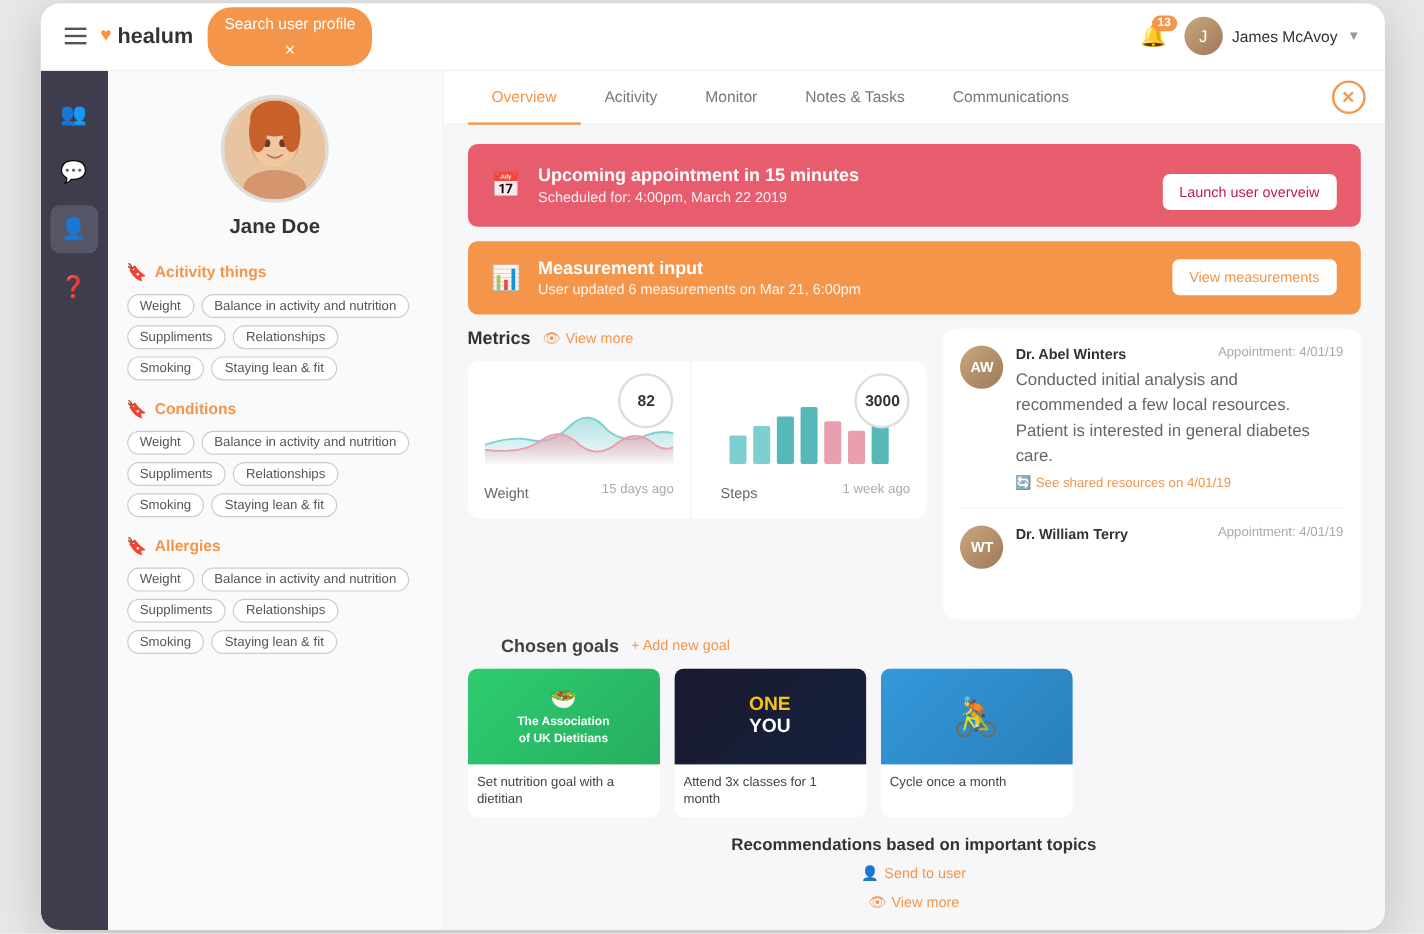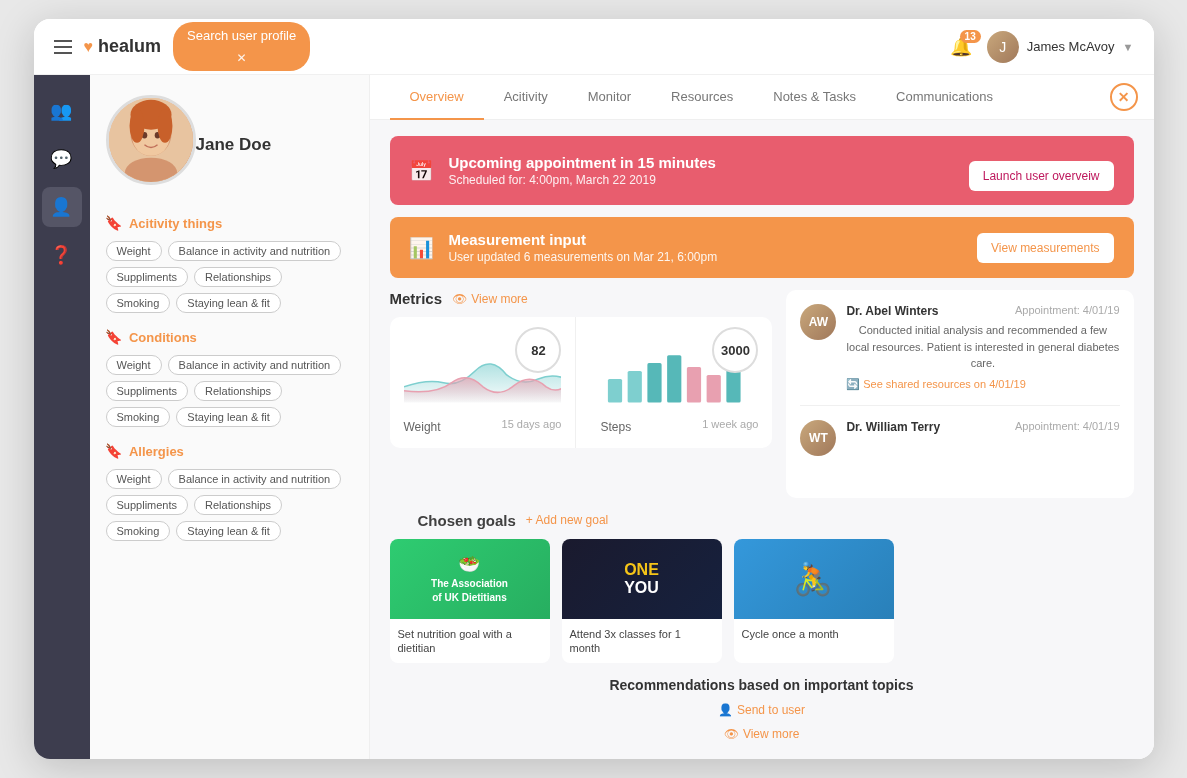--- a/index.html
+++ b/index.html
@@ -161,21 +161,21 @@
     .left-panel {
       width: 280px;
       background: #fafafa;
       border-right: 1px solid #efefef;
       padding: 20px 16px;
       overflow-y: auto;
       flex-shrink: 0;
     }
     .profile-section {
       display: flex;
-      flex-direction: row;
+      flex-direction: column;
       align-items: center;
       margin-bottom: 20px;
     }
     .profile-avatar {
       width: 90px;
       height: 90px;
       border-radius: 50%;
       border: 3px solid #ddd;
       overflow: hidden;
       margin-bottom: 10px;
@@ -454,25 +454,24 @@
     .note-author {
       font-size: 12px;
       font-weight: 600;
       color: #333;
     }
     .note-date {
       font-size: 11px;
       color: #aaa;
     }
     .note-text {
-      font-size: 11px;
+      font-size: 14px;
       color: #666;
       line-height: 1.5;
       margin-bottom: 4px;
-      text-align: center;
     }
     .note-link {
       font-size: 11px;
       color: #f4954a;
       cursor: pointer;
     }
     
     .goals-section {
       margin-bottom: 14px;
     }
@@ -649,21 +648,20 @@
         <span class="tag">Staying lean &amp; fit</span>
       </div>
     </div>
 
     <div class="content-area">
 
       <div class="tabs-bar">
         <div class="tab active">Overview</div>
         <div class="tab">Acitivity</div>
         <div class="tab">Monitor</div>
-        <div class="tab">Resources</div>
         <div class="tab">Notes &amp; Tasks</div>
         <div class="tab">Communications</div>
         <div class="close-button">✕</div>
       </div>
 
       <div class="main-content">
 
         <div class="alert-banner red">
           <div class="alert-left">
             <span class="alert-icon">📅</span>

